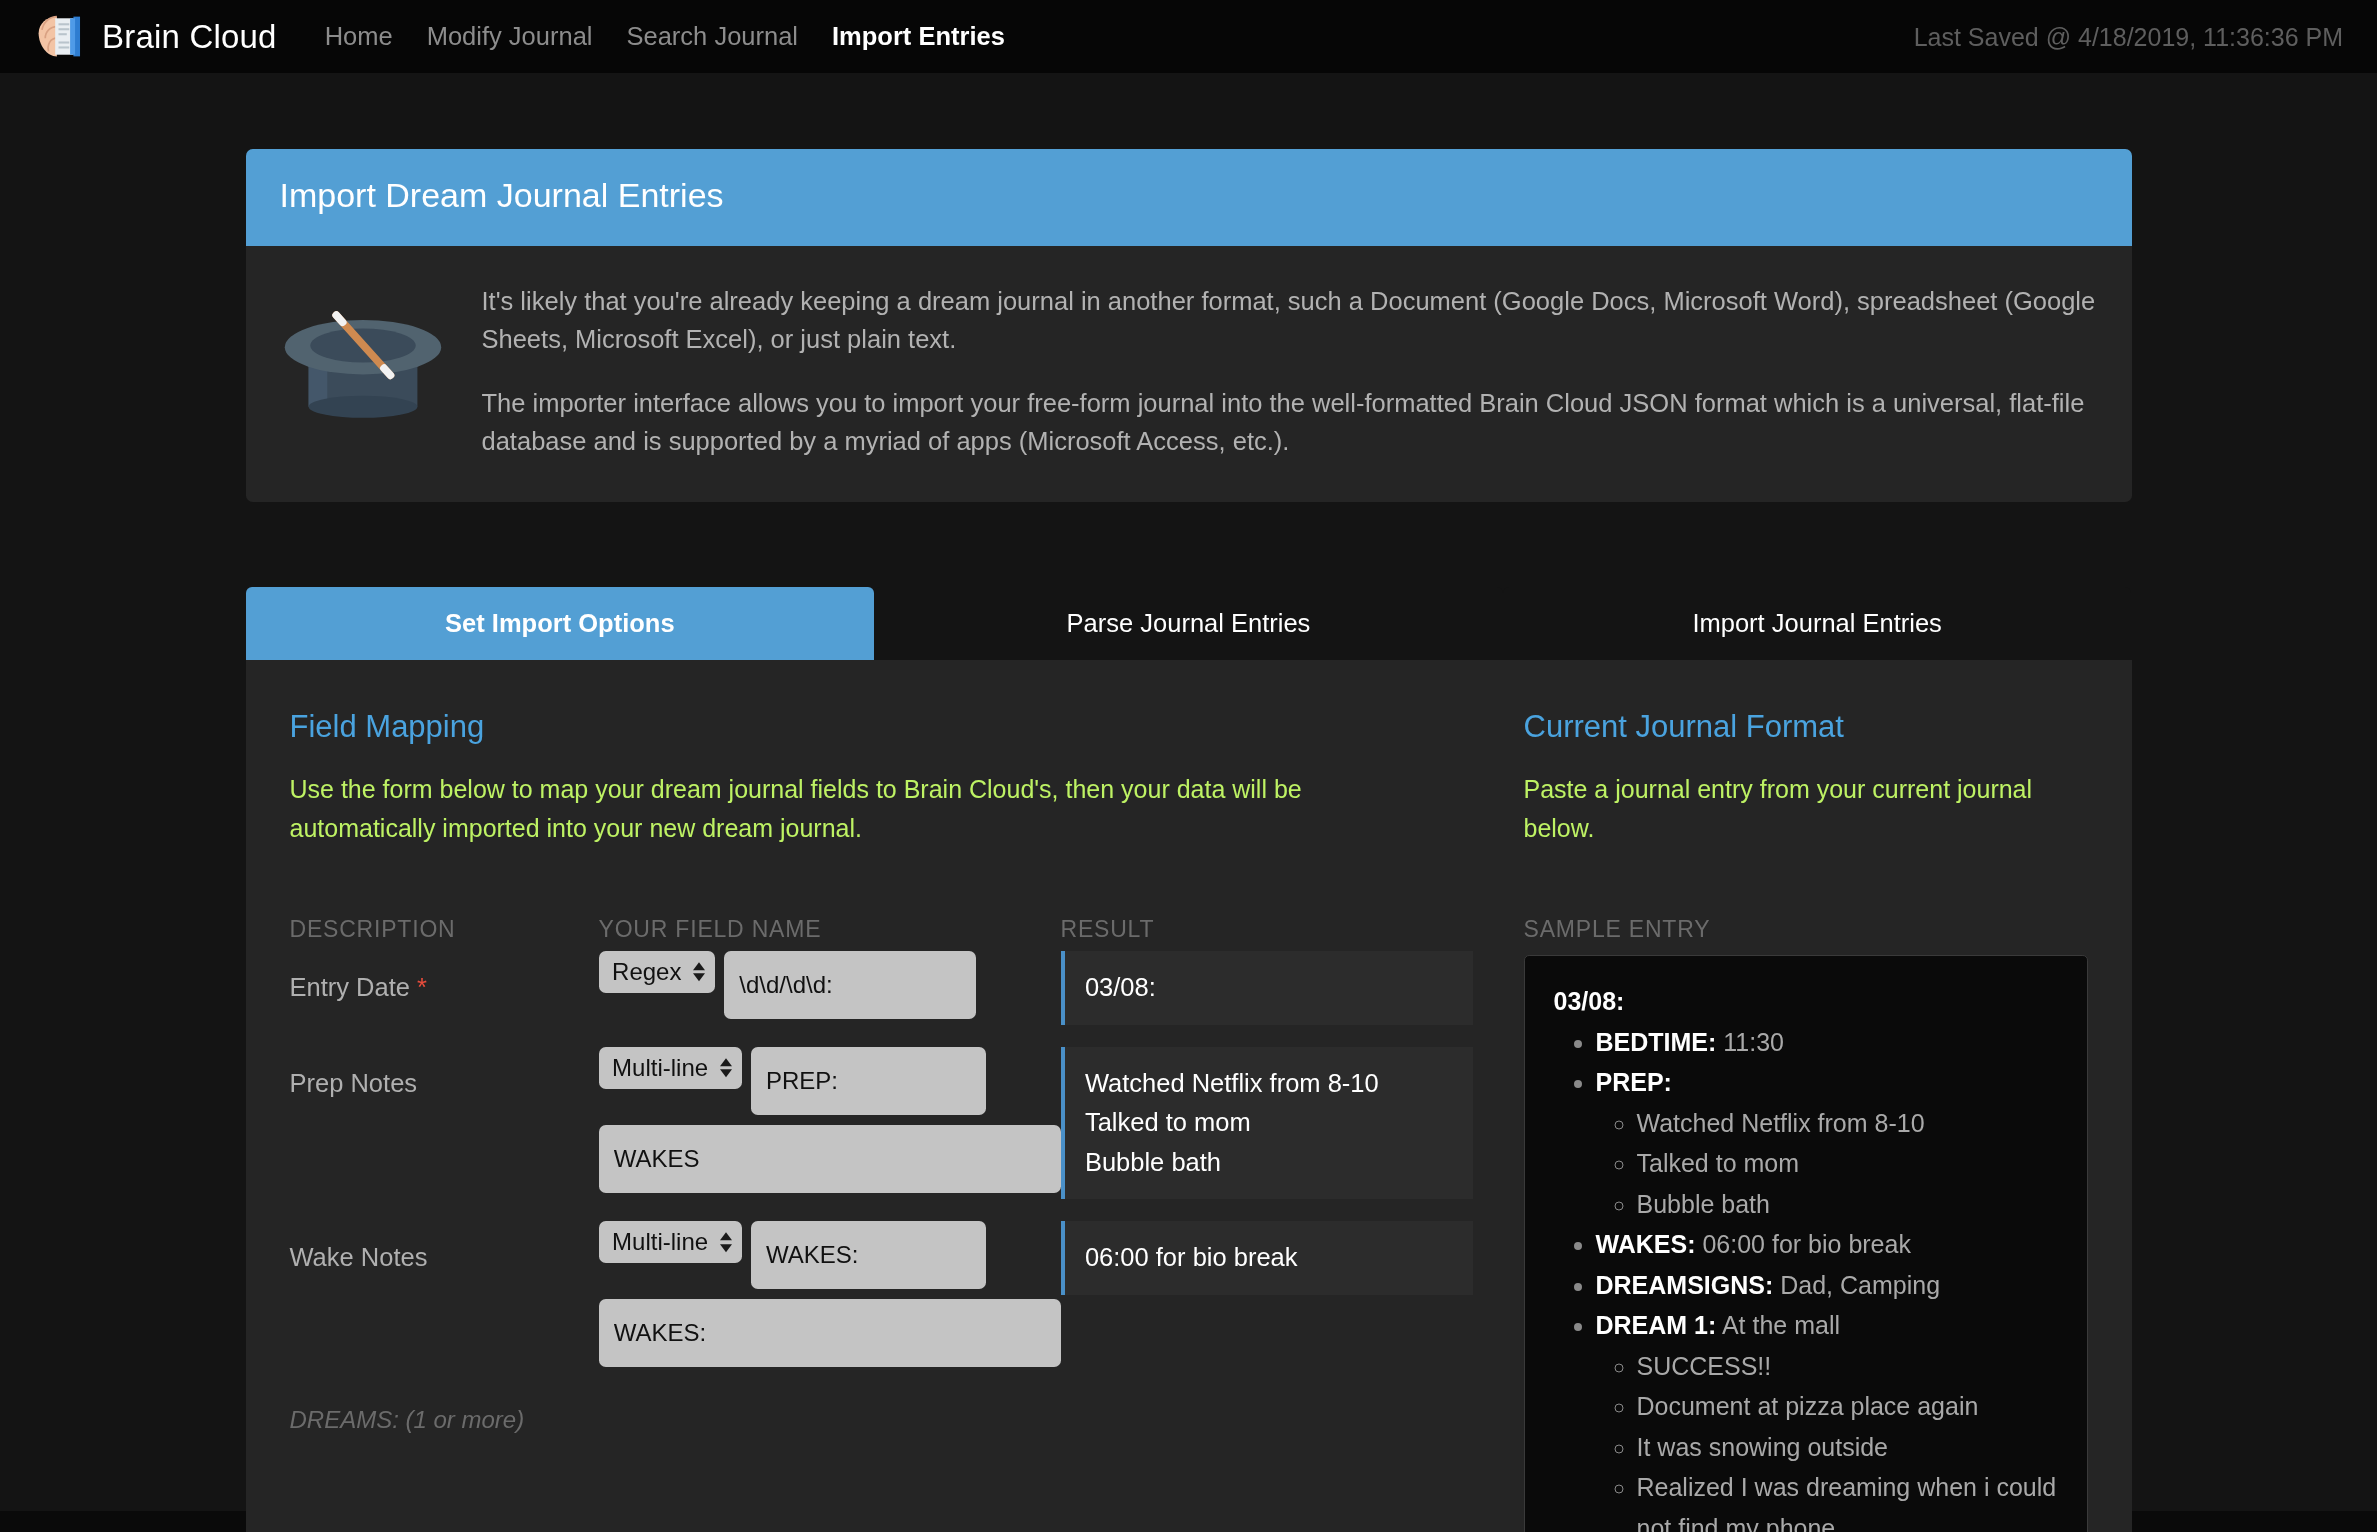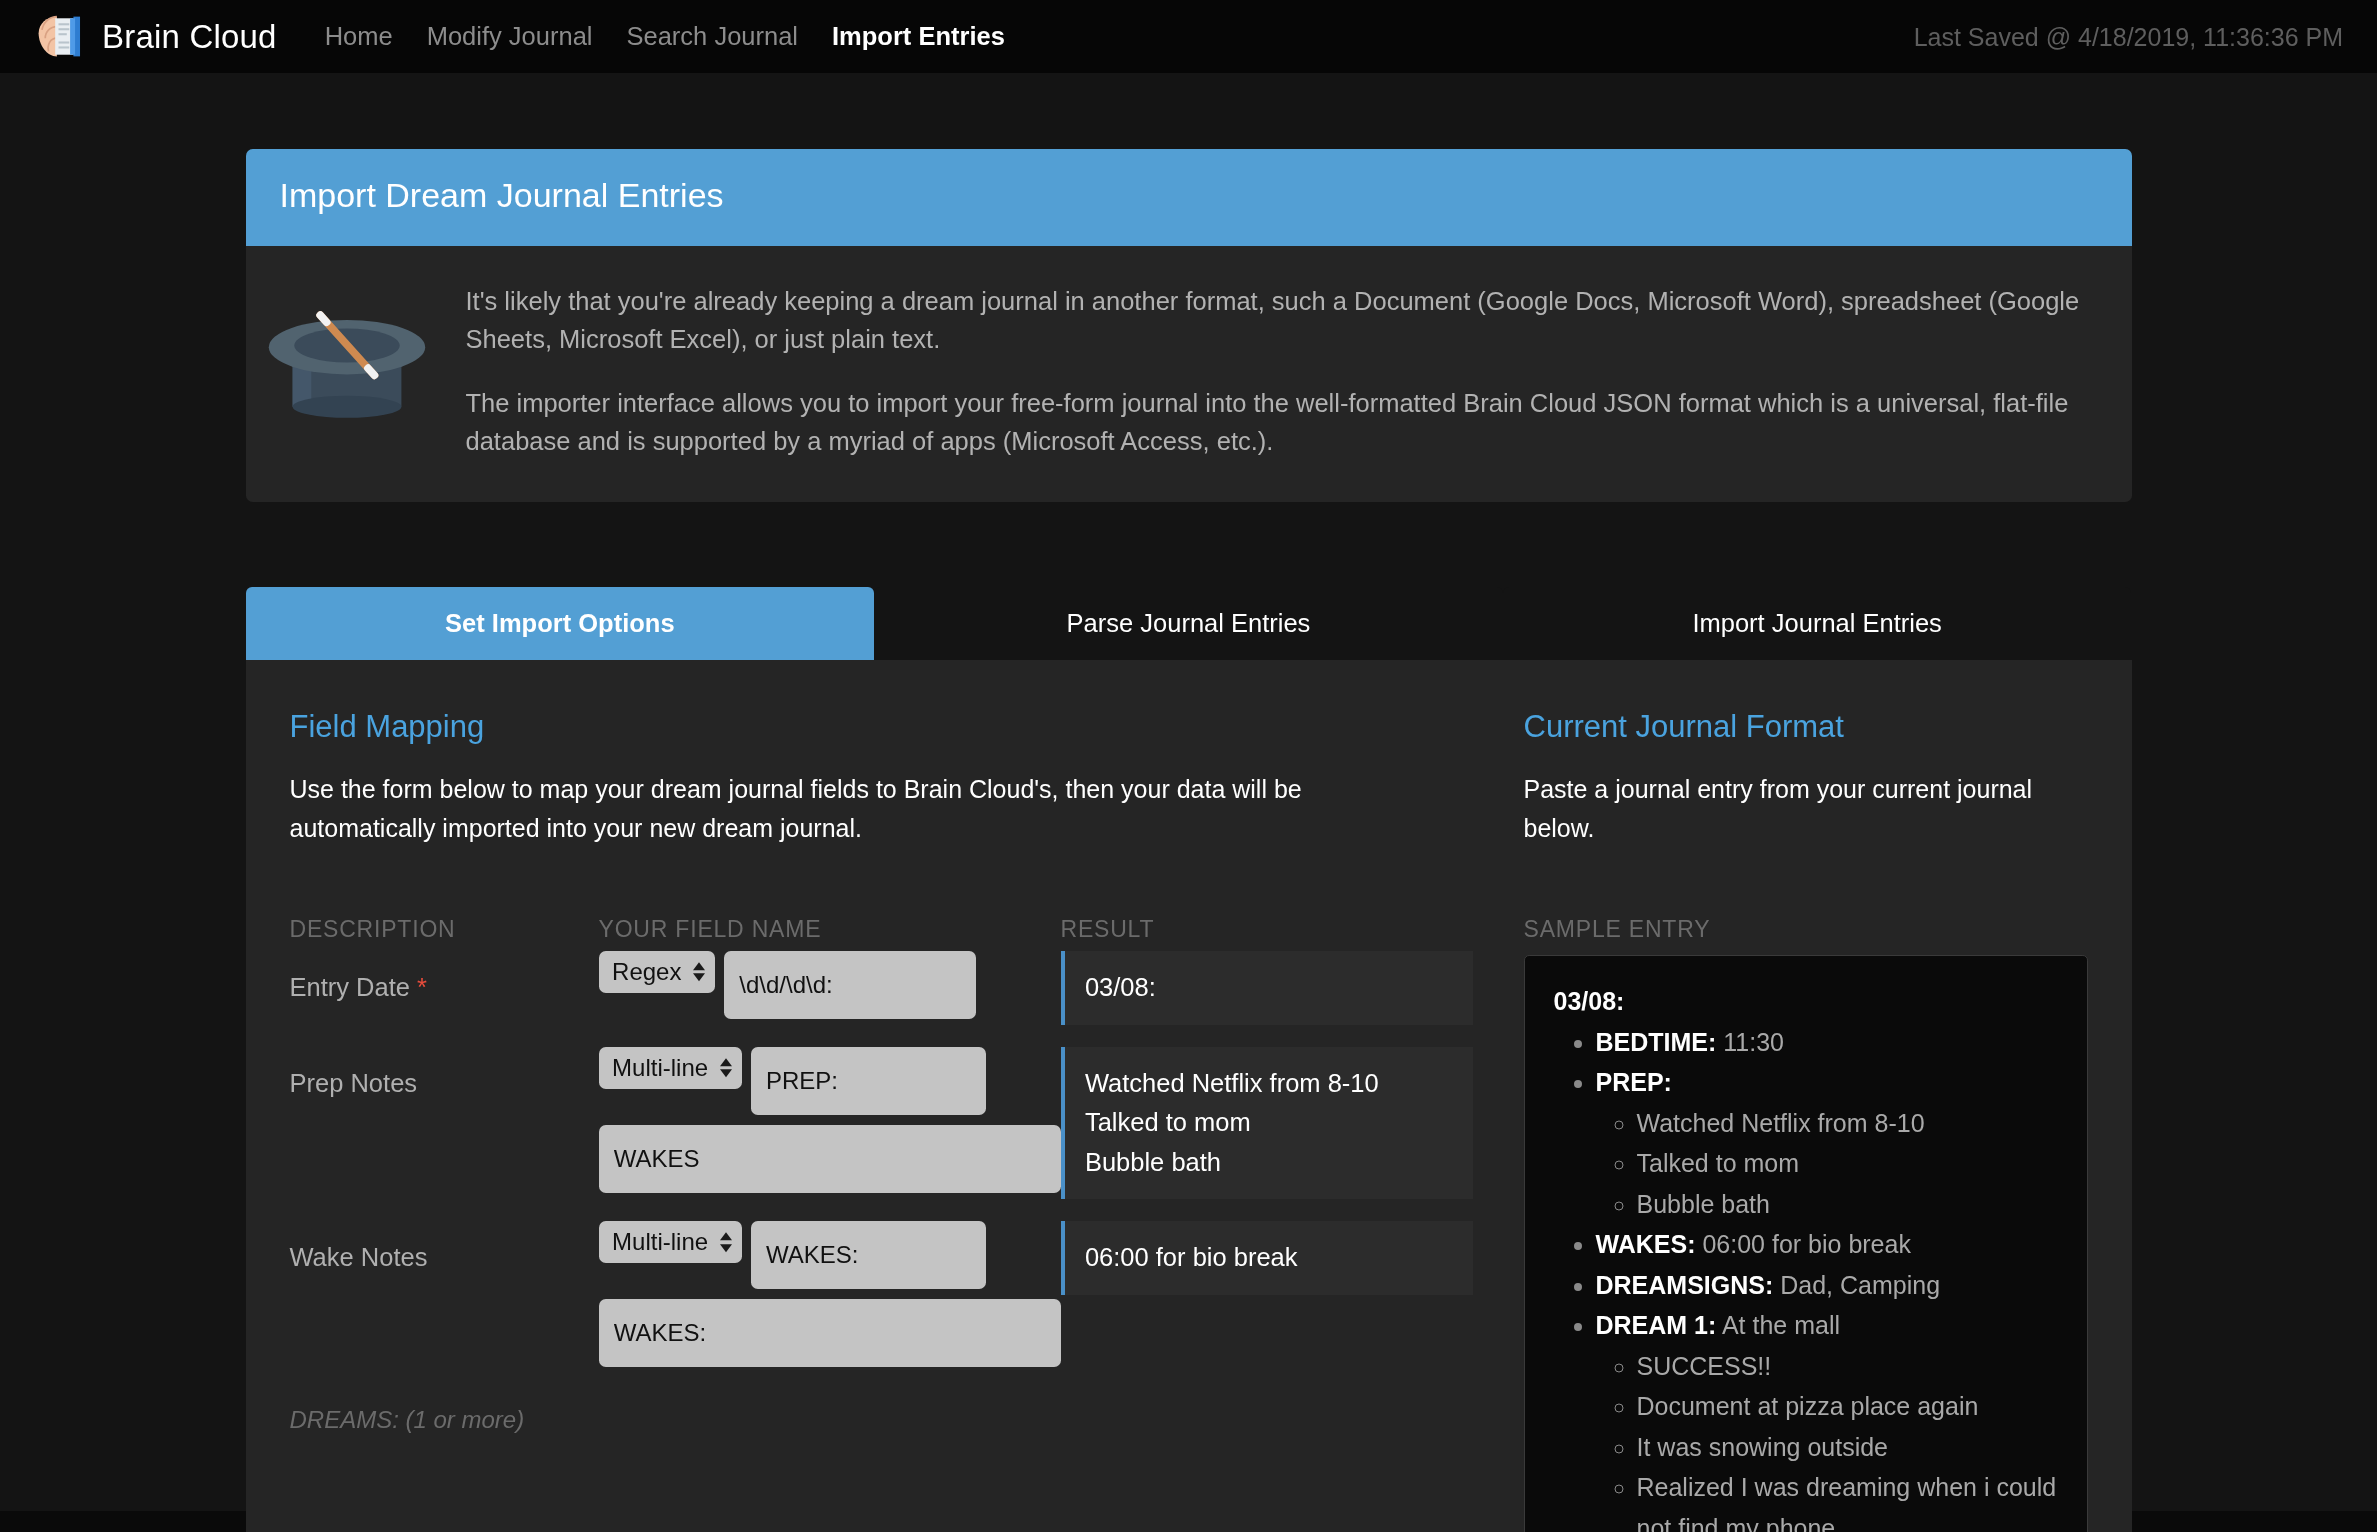--- a/index.html
+++ b/index.html
@@ -69,21 +69,21 @@
     overflow: hidden;
   }
   .card-header {
     background: #539fd4;
     color: #ffffff;
     font-size: 34px;
     padding: 27px 34px 31px 34px;
   }
   .card-body {
     display: flex;
-    padding: 31px 34px 41px 16px;
+    padding: 31px 34px 41px 32px;
     gap: 34px;
   }
   .hat-wrap { flex: 0 0 170px; padding-top: 8.5px; }
   .hat { width: 170px; height: 136px; display:block; }
   .intro-text { flex: 1; padding-top: 5.1px; }
   .intro-text p {
     color: #b2b2b2;
     font-size: 25.5px;
     line-height: 1.5;
     margin-bottom: 25.5px;
@@ -121,21 +121,21 @@
   .col-left { flex: 0 0 1234px; padding-right: 51px; }
   .col-right { flex: 1; }
 
   .section-title {
     color: #4aa3df;
     font-size: 31px;
     font-weight: normal;
     margin-bottom: 25.5px;
   }
   .section-desc {
-    color: #ffffff;
+    color: #bef264;
     font-size: 25px;
     line-height: 1.55;
     max-width: 1105px;
   }
 
   .col-head-row {
     display: flex;
     margin-top: 68px;
     margin-bottom: 8.5px;
   }

